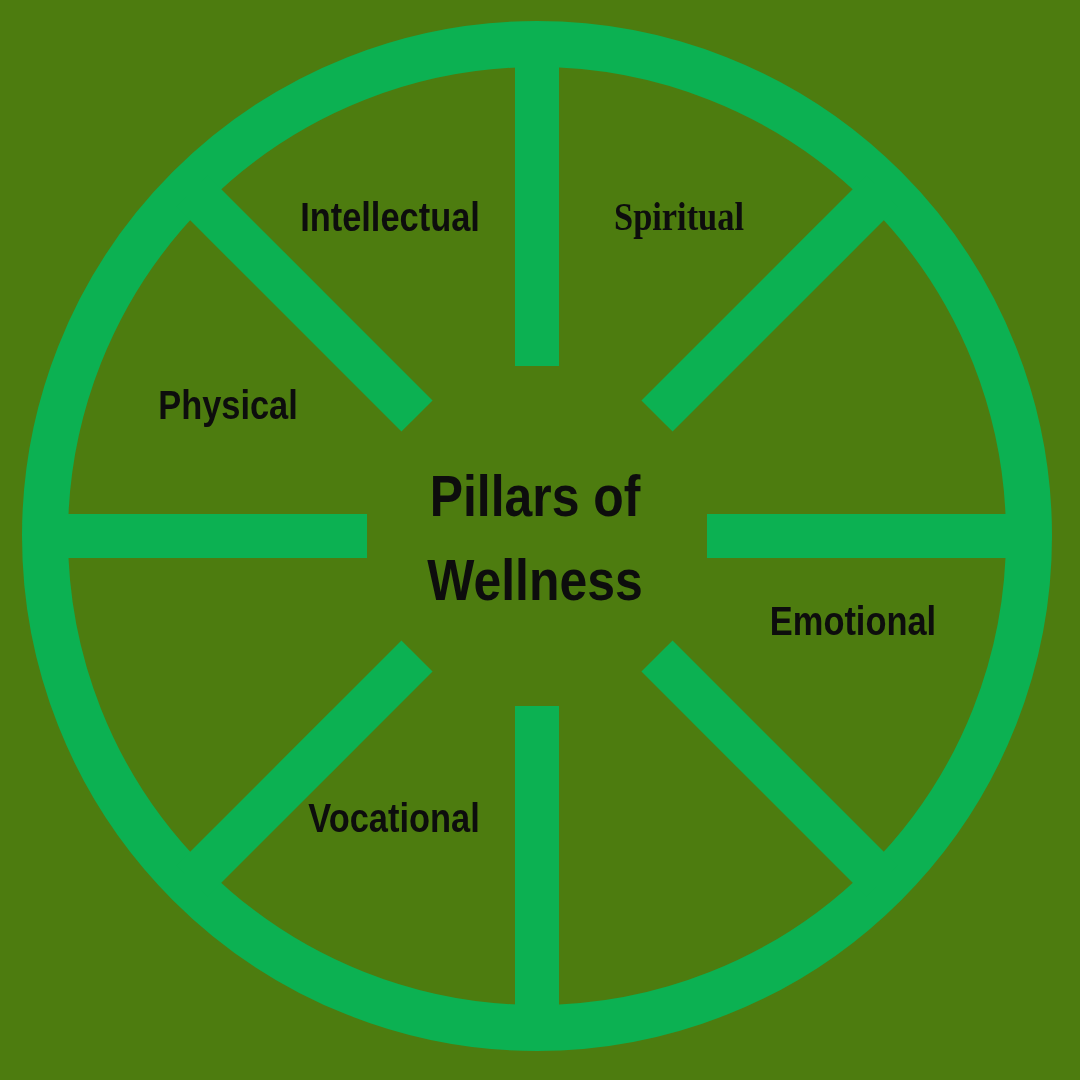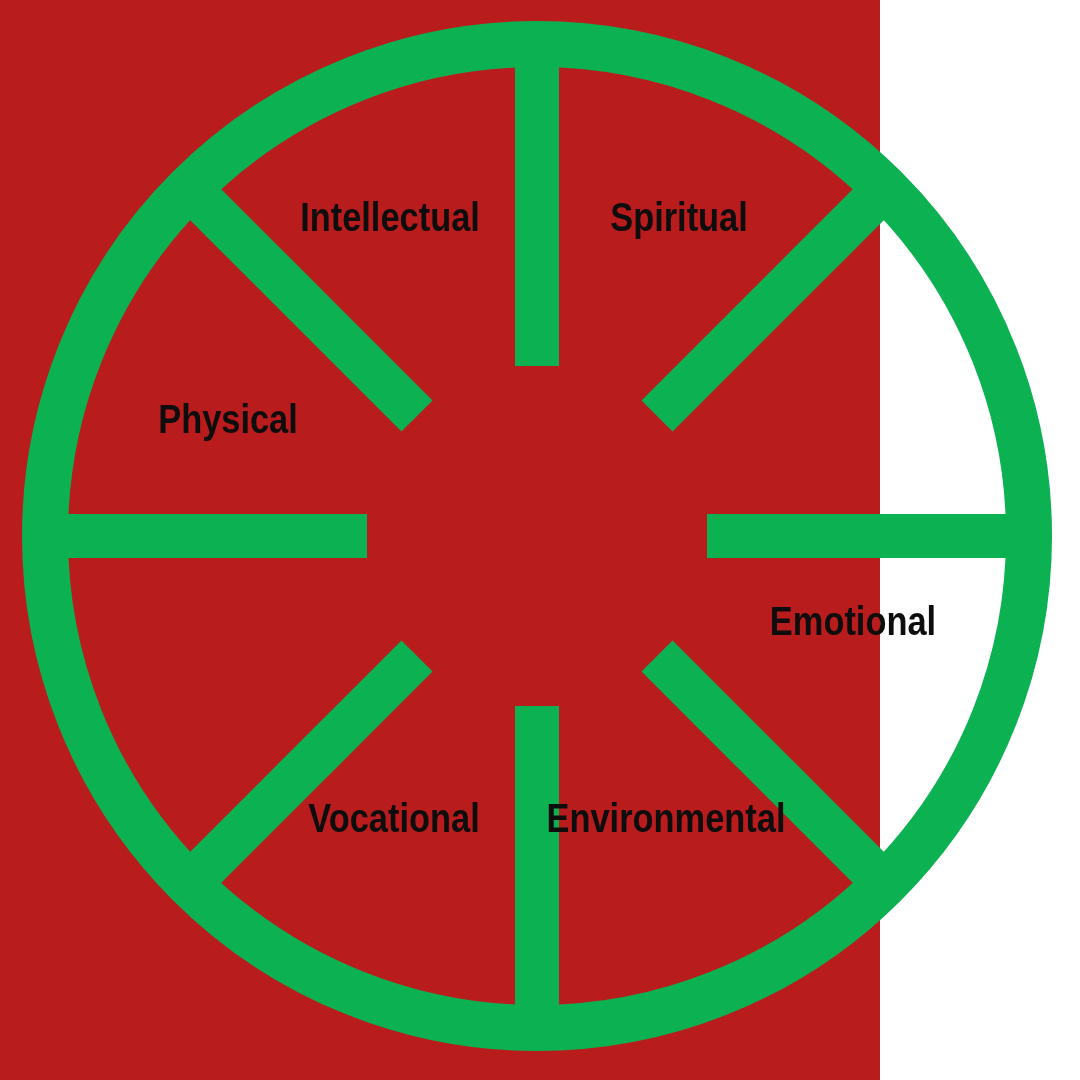--- a/index.html
+++ b/index.html
@@ -6,23 +6,23 @@
     margin: 0;
     padding: 0;
     width: 1080px;
     height: 1080px;
     background: #ffffff;
     overflow: hidden;
     font-family: "Liberation Sans", sans-serif;
   }
   .canvas {
     position: relative;
-    width: 880px;
+    width: 1080px;
     height: 1080px;
-    background: #b91c1c;
+    background: #4d7c0f;
   }
   .wheel-svg {
     position: absolute;
     left: 0;
     top: 0;
     width: 1080px;
     height: 1080px;
   }
   
   .label {
@@ -53,22 +53,22 @@
     white-space: nowrap;
     z-index: 2;
   }
   .center-title .squeeze {
     display: inline-block;
     transform: scaleX(0.86);
     transform-origin: center;
   }
   
   .pos-intellectual  { left: 390px; top: 217px; }
-  .pos-spiritual     { left: 679px; top: 217px; }
-  .pos-physical      { left: 228px; top: 419px; }
+  .pos-spiritual     { left: 679px; top: 217px; font-family: Liberation Serif, serif; }
+  .pos-physical      { left: 228px; top: 405px; }
   .pos-social        { left: 850px; top: 405px; }
   .pos-financial     { left: 218px; top: 621px; }
   .pos-emotional     { left: 853px; top: 621px; }
   .pos-vocational    { left: 394px; top: 818px; }
   .pos-environmental { left: 666px; top: 818px; }
 </style>
 </head>
 <body>
 
 <div class="canvas">
@@ -95,18 +95,21 @@
   </div>
   <div class="label pos-physical">
     <span class="squeeze">Physical</span>
   </div>
   <div class="label pos-vocational">
     <span class="squeeze">Vocational</span>
   </div>
   <div class="label pos-emotional">
     <span class="squeeze">Emotional</span>
   </div>
-  <div class="label pos-environmental">
-    <span class="squeeze">Environmental</span>
+
+  <div class="center-title">
+    <span class="squeeze">
+      <span>Pillars of</span><br>
+      <span>Wellness</span>
+    </span>
   </div>
-
 
 </div>
 
 </body></html>

